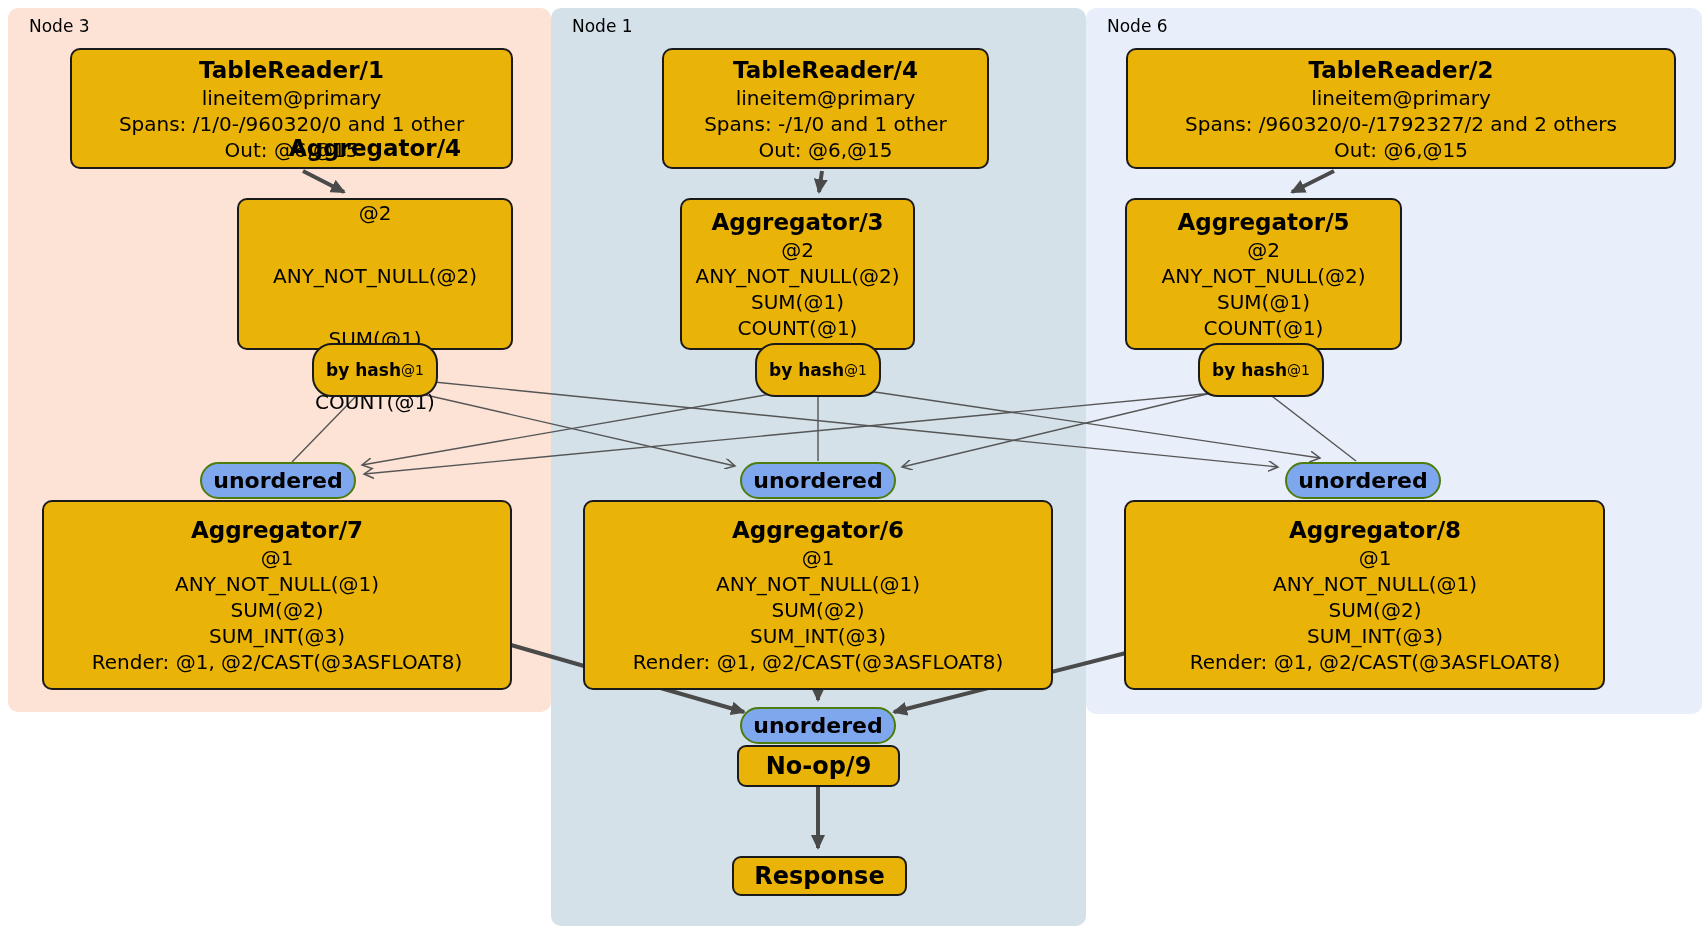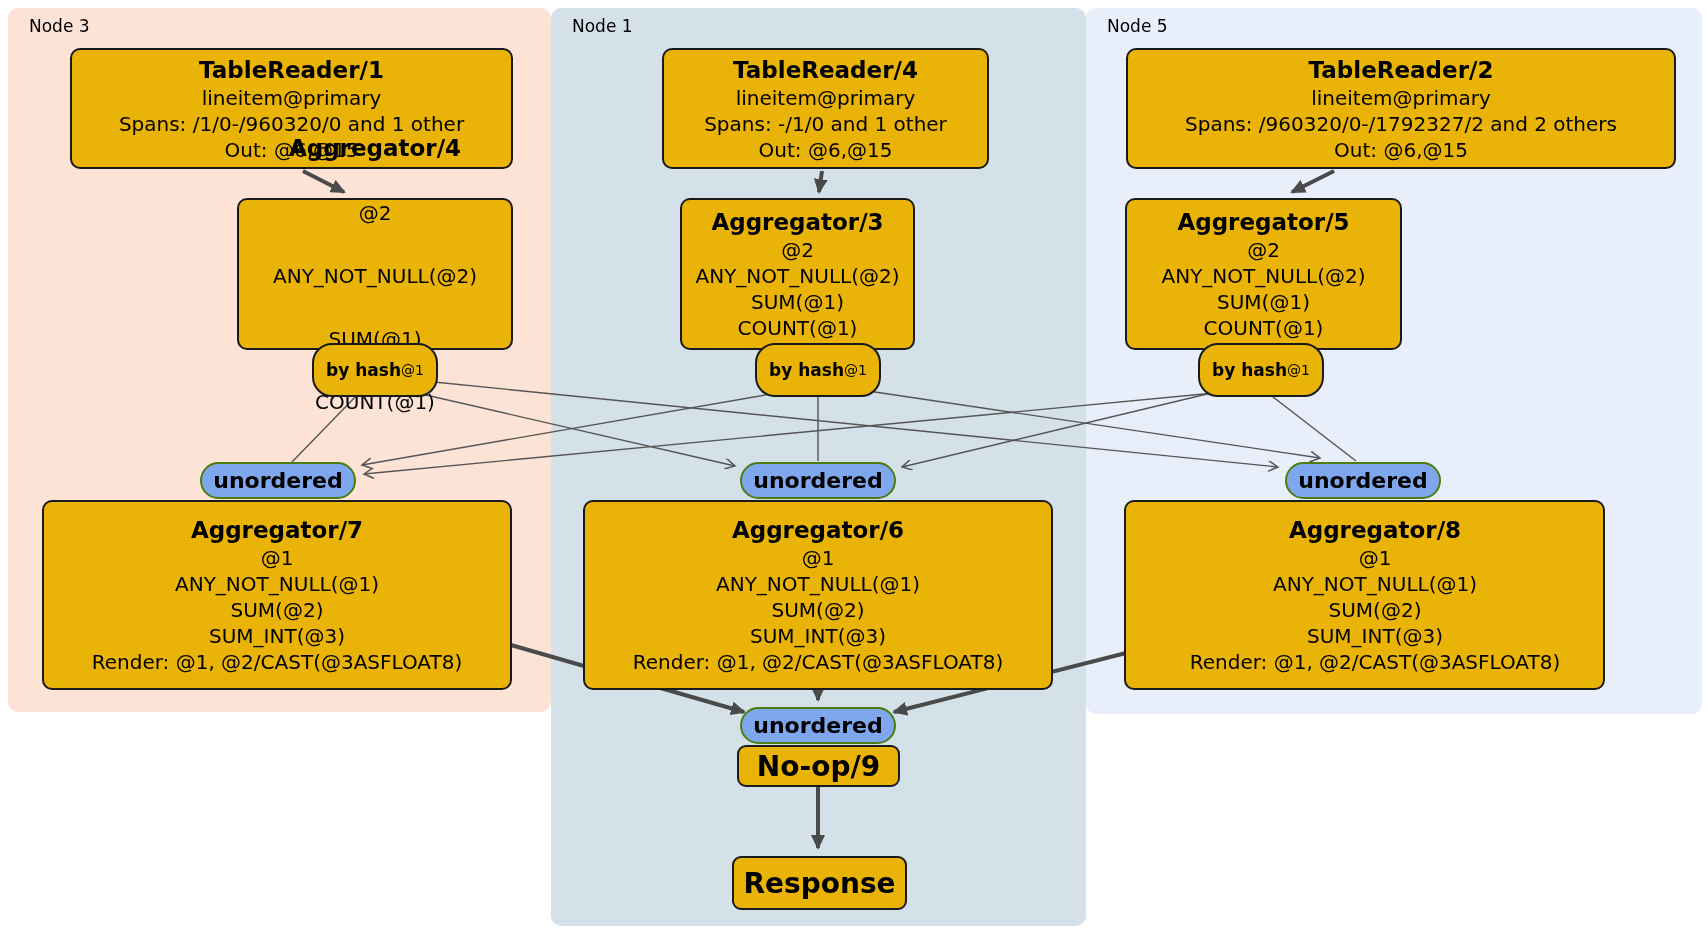--- a/index.html
+++ b/index.html
@@ -25,35 +25,35 @@
     display:flex;flex-direction:row;justify-content:center;align-items:center;text-align:center;
     box-sizing:border-box;
   }
   .router .rlabel{font-size:17px;font-weight:bold;line-height:21px;}
   .router .rdetail{font-size:14px;line-height:17px;}
   .sync{
     position:absolute;z-index:4;background:#7fa7ee;border:2px solid #4d7c0f;border-radius:19px;
     display:flex;justify-content:center;align-items:center;text-align:center;box-sizing:border-box;
     font-size:22px;font-weight:bold;
   }
-  .small-title{font-size:28px;font-weight:bold;}
+  .small-title{font-size:24px;font-weight:bold;}
 </style>
 </head>
 <body>
 
 <div id="canvas">
 
   <div class="region" id="r-node3">
     <div class="region-label">Node 3</div>
   </div>
   <div class="region" id="r-node1">
     <div class="region-label">Node 1</div>
   </div>
   <div class="region" id="r-node2">
-    <div class="region-label">Node 5</div>
+    <div class="region-label">Node 6</div>
   </div>
 
   <svg id="edges" width="1708" height="940" viewBox="0 0 1708 940">
     <defs>
       <marker id="mthick" markerUnits="userSpaceOnUse" markerWidth="16" markerHeight="14" refX="13" refY="7" orient="auto">
         <path d="M0,0 L15,7 L0,14 z" fill="#4a4a4a"></path>
       </marker>
       <marker id="mthin" markerUnits="userSpaceOnUse" markerWidth="12" markerHeight="11" refX="10" refY="5.5" orient="auto">
         <path d="M0,0 L10,5.5 L0,11" fill="none" stroke="#555555" stroke-width="1.5"></path>
       </marker>
@@ -181,17 +181,17 @@
   </div>
 
   <div class="sync" style="left:740px;top:707px;width:156px;height:37px;">
     <span>unordered</span>
   </div>
 
   <div class="pbox" style="left:737px;top:745px;width:163px;height:42px;border-radius:9px;">
     <div class="small-title">No-op/9</div>
   </div>
 
-  <div class="pbox" style="left:732px;top:856px;width:175px;height:54px;border-radius:9px;">
+  <div class="pbox" style="left:732px;top:856px;width:175px;height:40px;border-radius:9px;">
     <div class="small-title">Response</div>
   </div>
 
 </div>
 
 </body></html>

